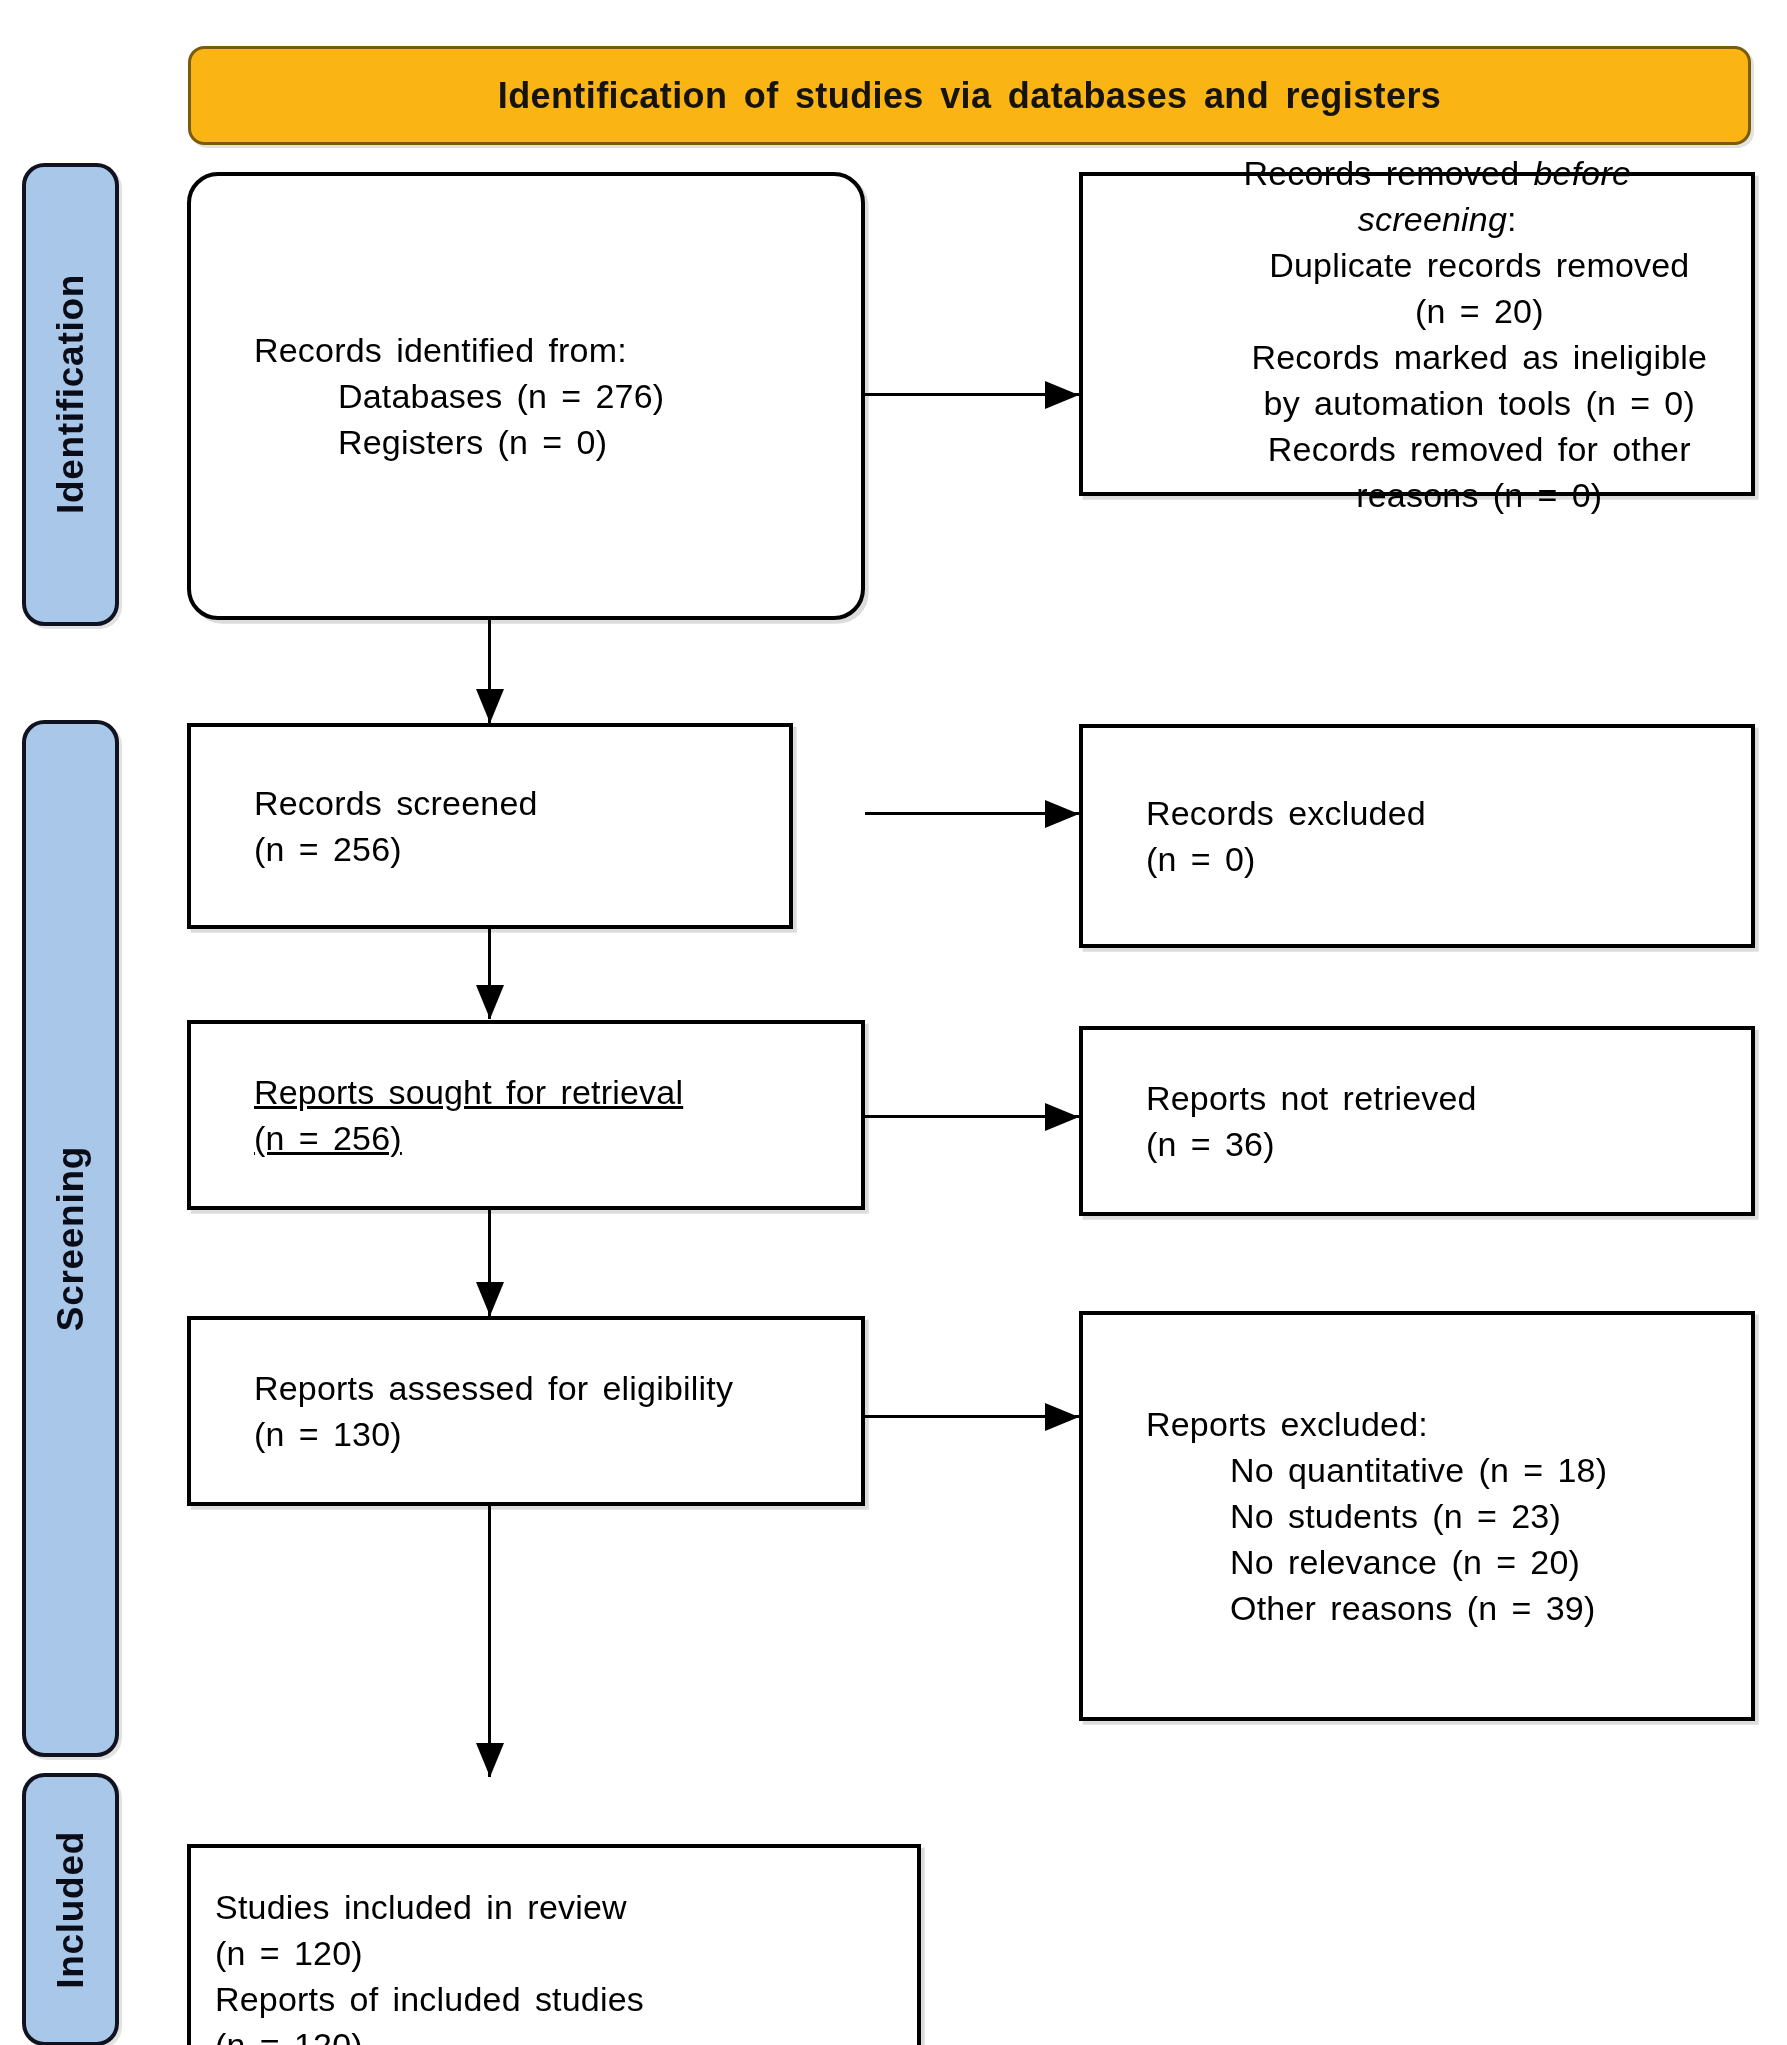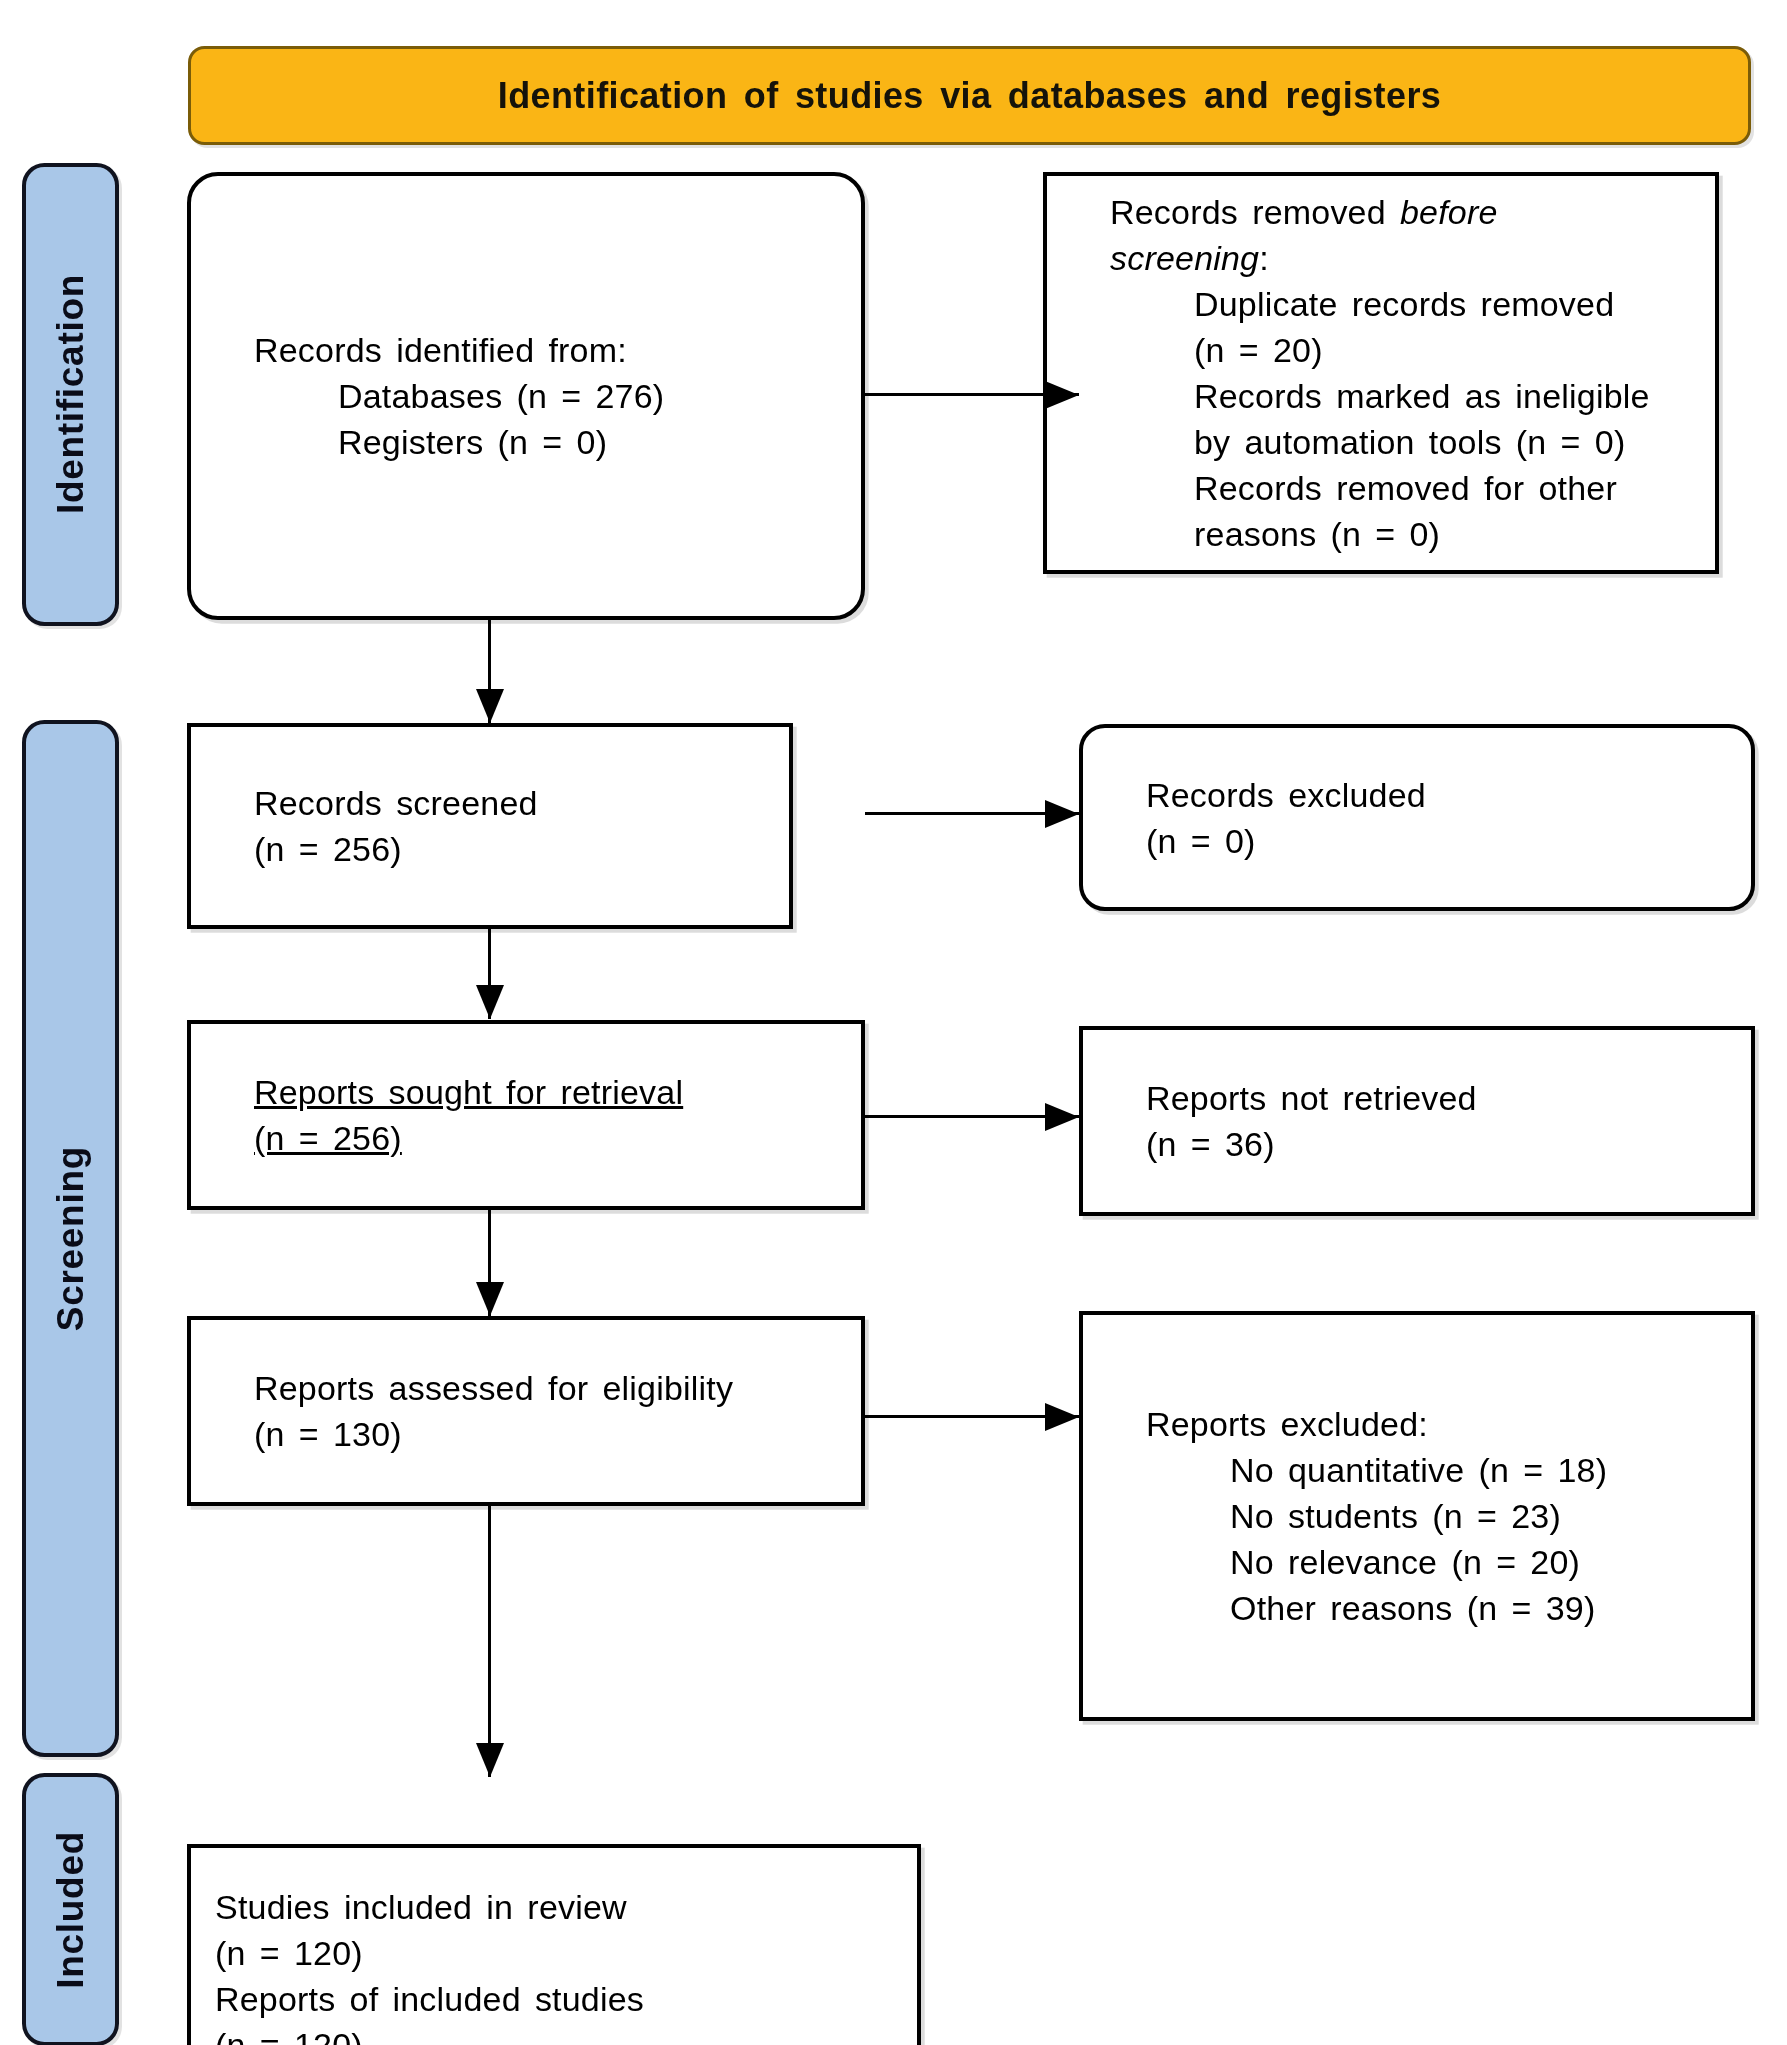--- a/index.html
+++ b/index.html
@@ -125,36 +125,36 @@
     <div class="line">(n = 130)</div>
   </div>
 
   <div class="flow-box" style="left:187px;top:1820px;width:734px;height:264px;padding-left:24px;">
     <div class="line">Studies included in review</div>
     <div class="line">(n = 120)</div>
     <div class="line">Reports of included studies</div>
     <div class="line">(n = 120)</div>
   </div>
 
-  <div class="flow-box" style="left:1043px;top:148px;width:676px;height:402px;">
+  <div class="flow-box" style="left:1079px;top:148px;width:676px;height:324px;align-items:center;">
     <div class="line">
       <span>Records removed </span><span class="italic">before</span>
     </div>
     <div class="line">
       <span class="italic">screening</span><span>:</span>
     </div>
     <div class="line indent-1">Duplicate records removed</div>
     <div class="line indent-1">(n = 20)</div>
     <div class="line indent-1">Records marked as ineligible</div>
     <div class="line indent-1">by automation tools (n = 0)</div>
     <div class="line indent-1">Records removed for other</div>
     <div class="line indent-1">reasons (n = 0)</div>
   </div>
 
-  <div class="flow-box" style="left:1079px;top:700px;width:676px;height:187px;border-radius:26px;">
+  <div class="flow-box" style="left:1079px;top:700px;width:676px;height:224px;">
     <div class="line">Records excluded</div>
     <div class="line">(n = 0)</div>
   </div>
 
   <div class="flow-box" style="left:1079px;top:1002px;width:676px;height:190px;">
     <div class="line">Reports not retrieved</div>
     <div class="line">(n = 36)</div>
   </div>
 
   <div class="flow-box" style="left:1079px;top:1287px;width:676px;height:410px;">

